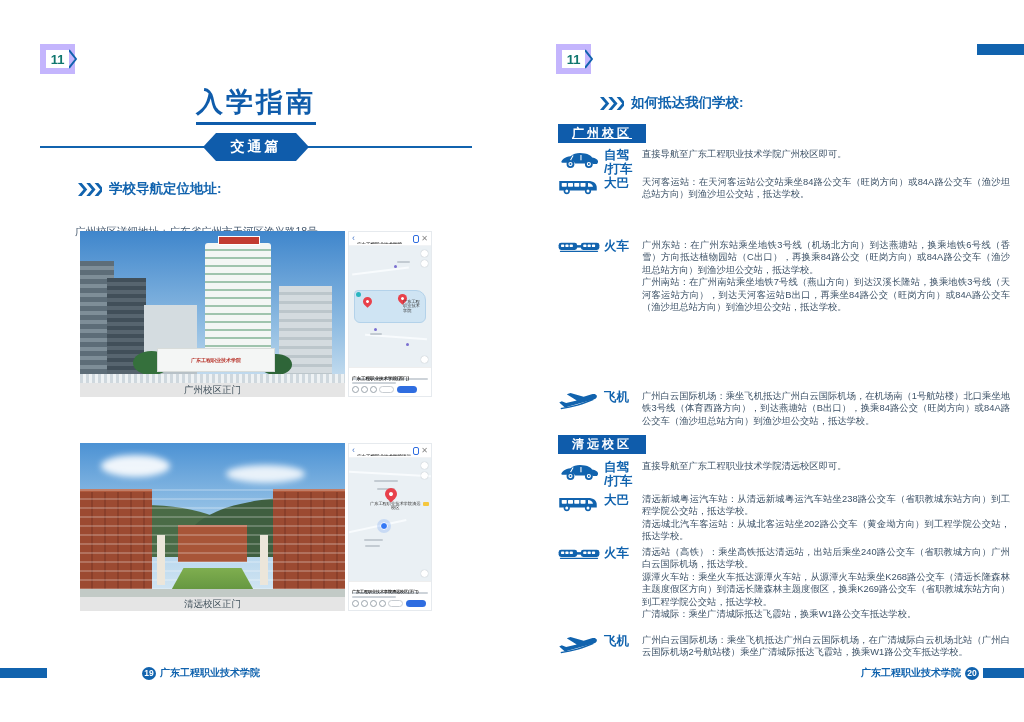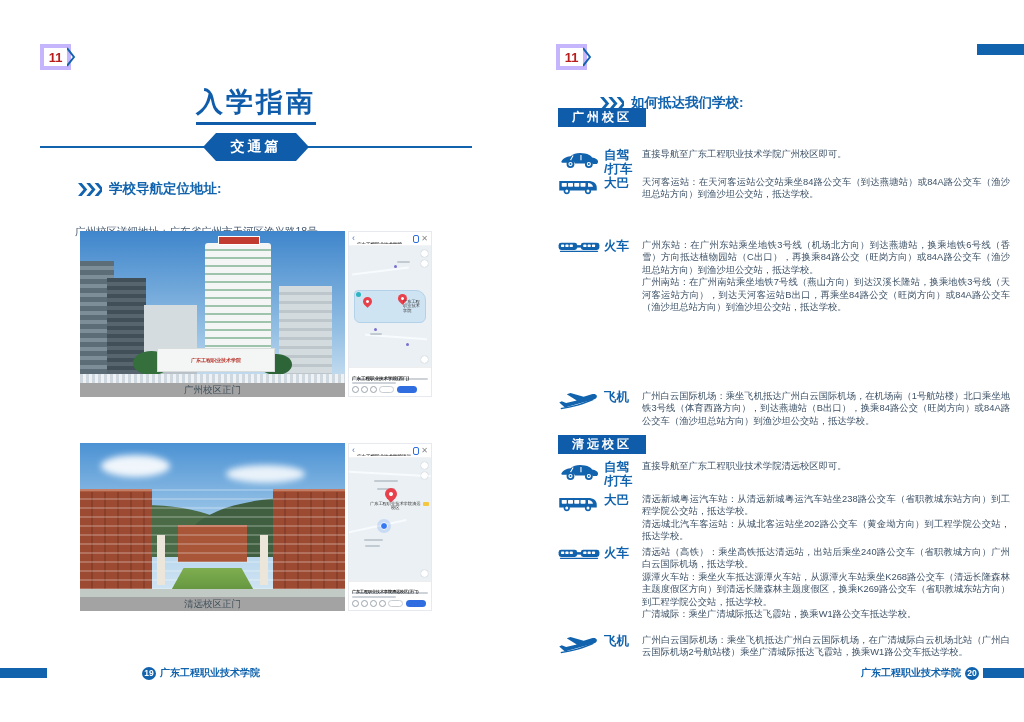--- a/index.html
+++ b/index.html
@@ -3,22 +3,22 @@
 <meta charset="utf-8">
 <style>
   html,body{margin:0;padding:0;}
   body{width:1024px;height:722px;background:#ffffff;position:relative;overflow:hidden;
        font-family:"Liberation Sans","DejaVu Sans",sans-serif;}
   .page{position:absolute;top:0;width:512px;height:722px;}
   #left-page{left:0;}
   #right-page{left:512px;}
 
   
-  .page-badge{position:absolute;width:23px;height:18px;border:4px solid #c4b5fd;
-      color:#b91c1c;font-weight:bold;font-size:13px;display:flex;align-items:center;justify-content:center;}
+  .page-badge{position:absolute;width:23px;height:18px;border:6px solid #c4b5fd;
+      color:#0f766e;font-weight:bold;font-size:13px;display:flex;align-items:center;justify-content:center;}
   .page-badge svg{position:absolute;right:-8px;top:-1px;}
   .triple-chevron{flex:none;}
   .blue-heading{position:absolute;display:flex;align-items:center;gap:7px;
       color:#1163ae;font-weight:bold;font-size:13.5px;}
   .footer-bar{position:absolute;background:#1163ae;height:10px;}
   .footer-badge{width:14px;height:13px;border-radius:50%;background:#1163ae;color:#fff;
       font-size:8.5px;font-weight:bold;display:flex;align-items:center;justify-content:center;flex:none;}
   .footer-name{color:#1163ae;font-weight:bold;font-size:10px;white-space:nowrap;}
 
   
@@ -28,21 +28,21 @@
   .banner-wrap{position:absolute;left:40px;top:133px;width:432px;height:28px;}
   .banner-line{position:absolute;left:0;right:0;top:13px;height:2px;background:#1163ae;}
   .banner-hex{position:absolute;left:50%;transform:translateX(-50%);width:106px;height:28px;background:#0f5cab;
       clip-path:polygon(13px 0,93px 0,106px 14px,93px 28px,13px 28px,0 14px);
       color:#fff;font-size:14px;font-weight:bold;letter-spacing:3px;
       display:flex;align-items:center;justify-content:center;}
   .address{position:absolute;left:75px;font-size:10.5px;color:#44586e;}
   .figure{position:absolute;left:78px;width:420px;}
   .photo{position:absolute;left:2px;top:0;width:265px;overflow:hidden;}
   .photo>div{position:absolute;}
-  .caption{position:absolute;left:2px;width:265px;height:14px;background:#a3a3a3;
+  .caption{position:absolute;left:2px;width:265px;height:14px;background:#e5e5e5;
       text-align:center;font-size:9.5px;line-height:14px;color:#3f4f5a;}
 
   
   #gz-photo{height:152px;background:linear-gradient(#3f86cc,#8fbce2 62%,#c8dff0);}
   .gz-b1{left:0;top:20%;width:13%;height:74%;background:repeating-linear-gradient(#5d6d78 0 5px,#7e8e98 5px 9px);}
   .gz-b2{left:10%;top:31%;width:15%;height:63%;background:repeating-linear-gradient(#414f59 0 4px,#57656f 4px 8px);}
   .gz-b3{left:24%;top:49%;width:20%;height:45%;background:#d4dce0;box-shadow:inset 0 -2px 0 #b7c1c7;}
   .gz-tower{left:47%;top:8%;width:25%;height:84%;border-radius:3px 3px 0 0;
       background:repeating-linear-gradient(#f3f6f4 0 6px,#9fc4ad 6px 8px);}
   .gz-sign{left:52%;top:3%;width:15%;height:5%;background:#c23b30;border:1px solid #fff;}
@@ -331,21 +331,21 @@
   </div>
   <div class="header-bar"></div>
 
   <div class="blue-heading" style="left:88px;top:94px;">
     <svg class="triple-chevron" width="24" height="13" fill="#1163ae">
         <use href="#sym-chevrons"></use>
       </svg>
     <span>如何抵达我们学校:</span>
   </div>
 
-  <div class="campus-banner" style="top:108px;">广州校区</div>
+  <div class="campus-banner" style="top:124px;text-decoration:underline;">广州校区</div>
 
   <div class="trow" style="top:148px;">
     <div class="ticon">
         <svg width="42" height="21" viewBox="0 0 64 30">
           <use href="#sym-car"></use>
         </svg>
       </div>
     <div class="tlabel">
       <div>自驾</div>
       <div>/打车</div>
@@ -356,21 +356,21 @@
   </div>
 
   <div class="trow" style="top:176px;">
     <div class="ticon">
         <svg width="40" height="18" viewBox="0 0 64 28">
           <use href="#sym-bus"></use>
         </svg>
       </div>
     <div class="tlabel">大巴</div>
     <div class="ttext">
-        <p>天河客运站：在天河客运站公交站乘坐84路公交车（到达燕塘站）或84A路公交车（渔沙坦总站方向）到渔沙坦公交站，抵达学校。</p>
+        <p>天河客运站：在天河客运站公交站乘坐84路公交车（旺岗方向）或84A路公交车（渔沙坦总站方向）到渔沙坦公交站，抵达学校。</p>
       </div>
   </div>
 
   <div class="trow" style="top:239px;">
     <div class="ticon">
         <svg width="42" height="14" viewBox="0 0 68 22">
           <use href="#sym-train"></use>
         </svg>
       </div>
     <div class="tlabel">火车</div>

